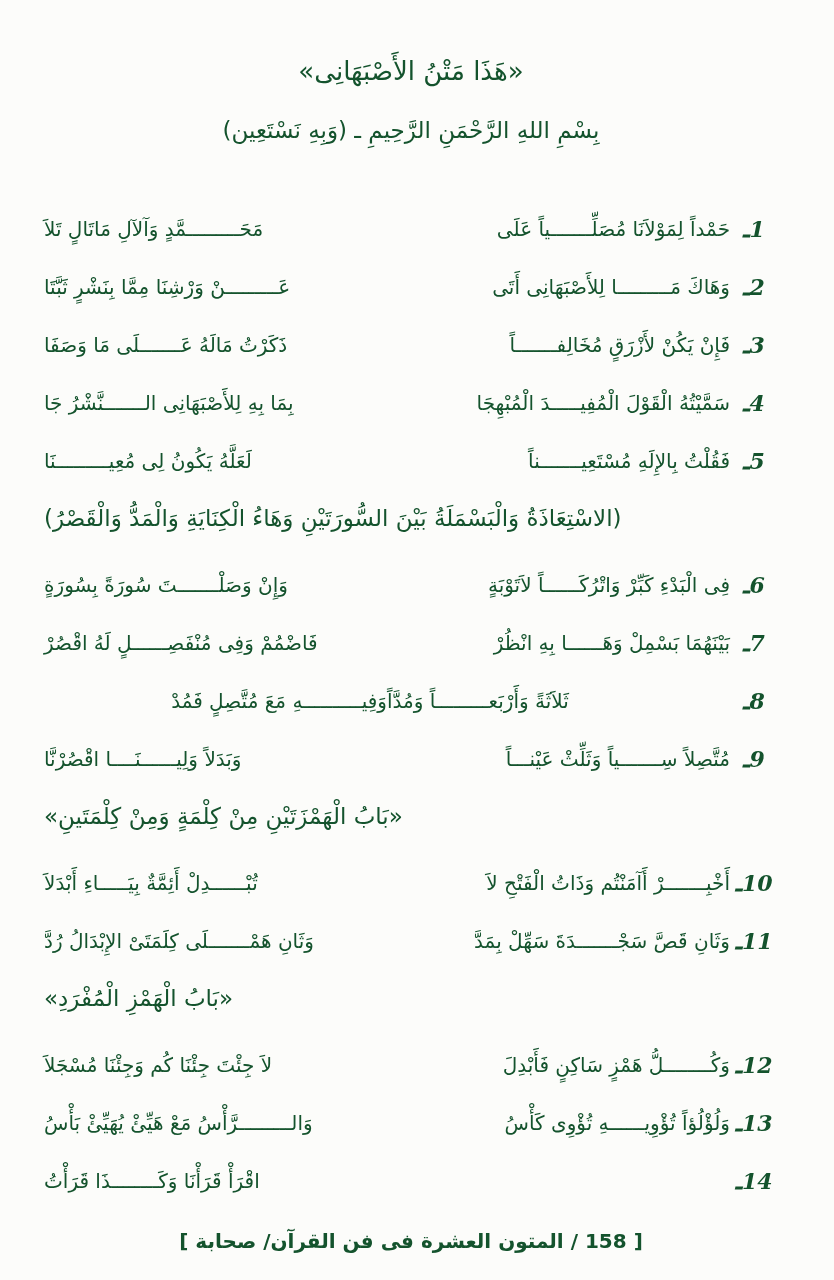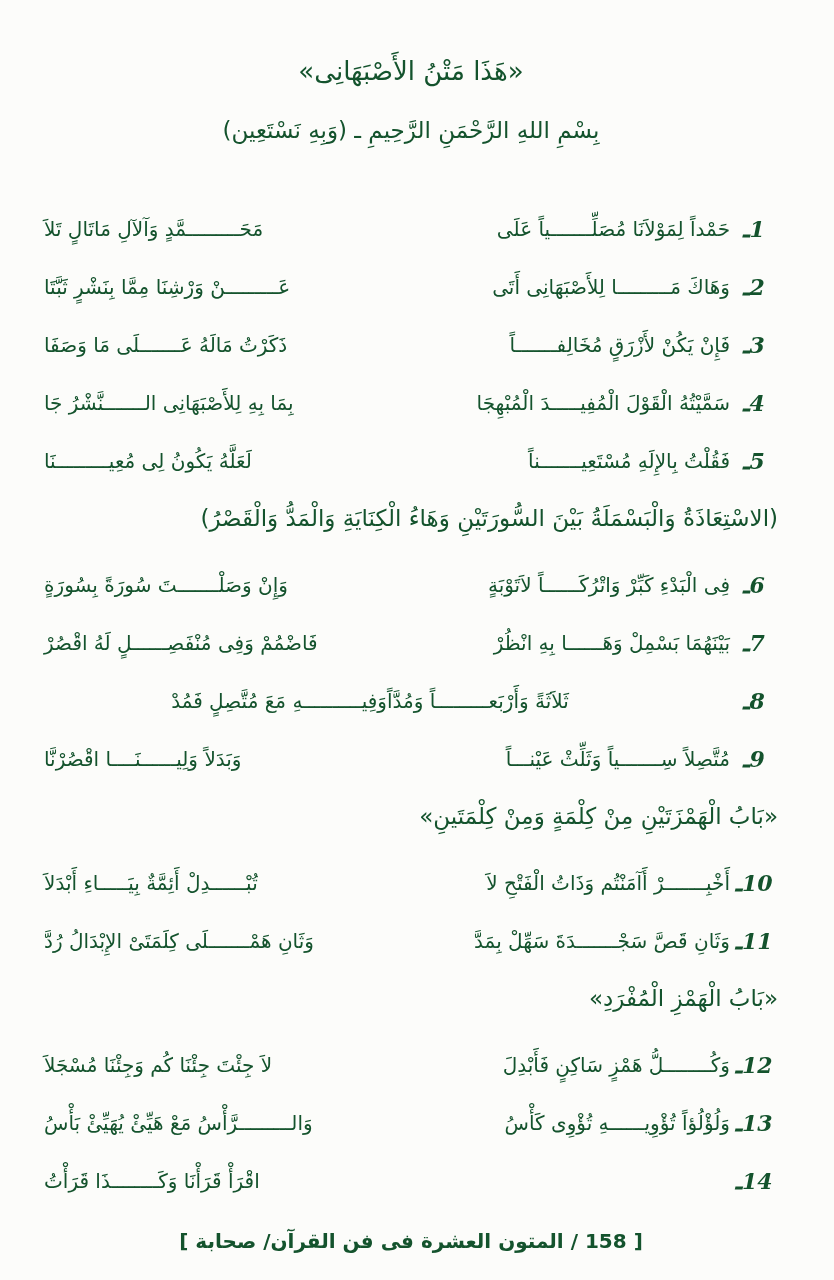--- a/index.html
+++ b/index.html
@@ -62,21 +62,21 @@
   }
   .hemi.right {
     text-align: right;
     padding-left: 14px;
   }
   .hemi.left {
     text-align: left;
     padding-right: 14px;
   }
   .heading {
-    text-align: right;
+    text-align: left;
     font-size: 23px;
     height: 56px;
     line-height: 56px;
     margin-bottom: 10px;
     white-space: nowrap;
   }
   .footer {
     text-align: center;
     font-size: 20px;
     font-weight: bold;

